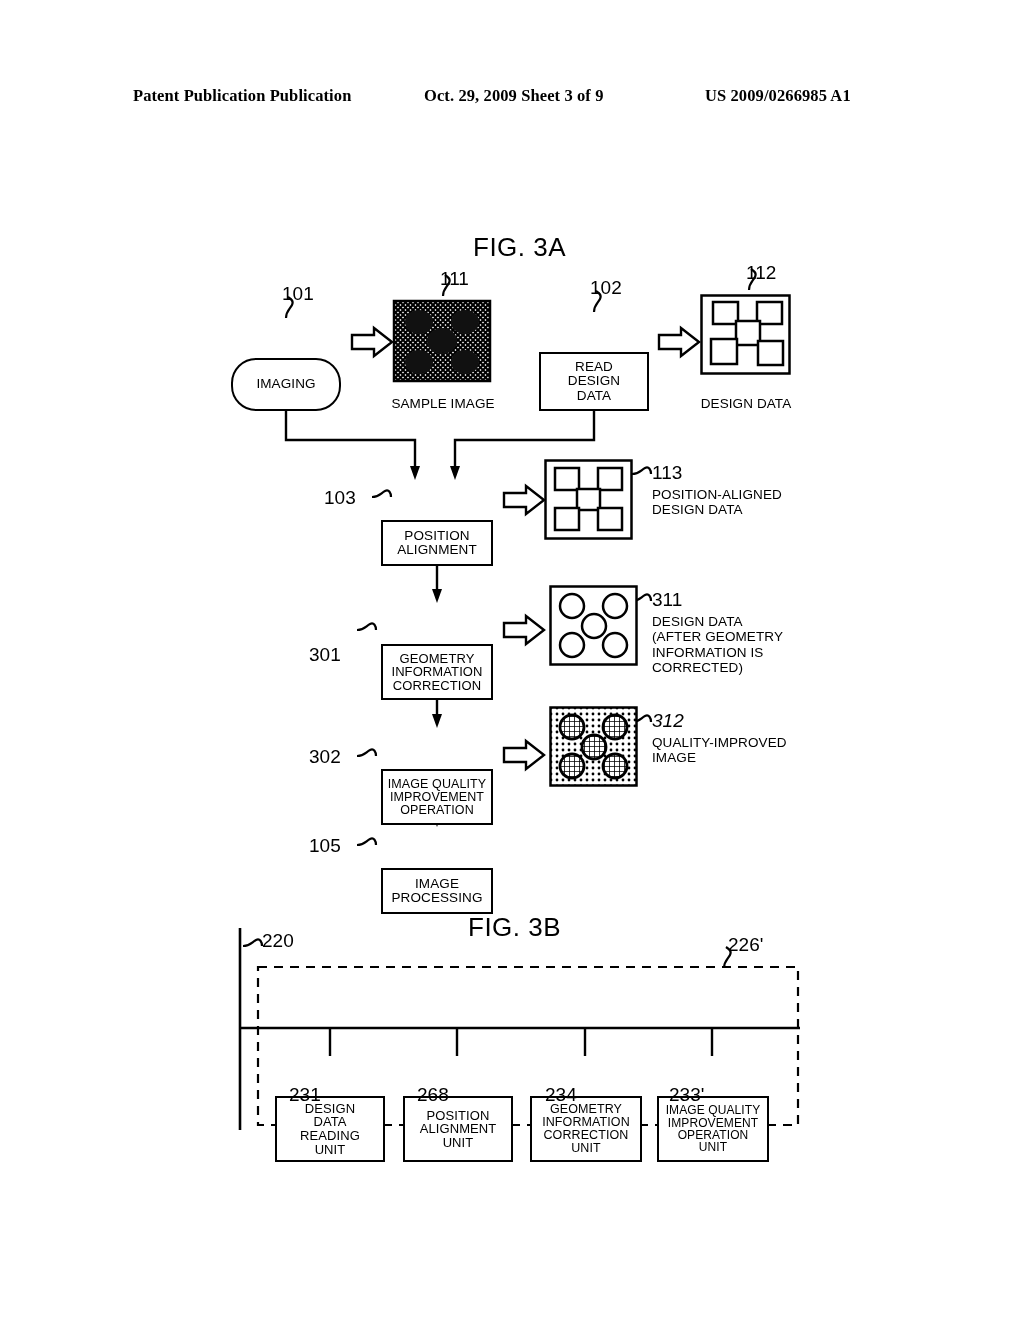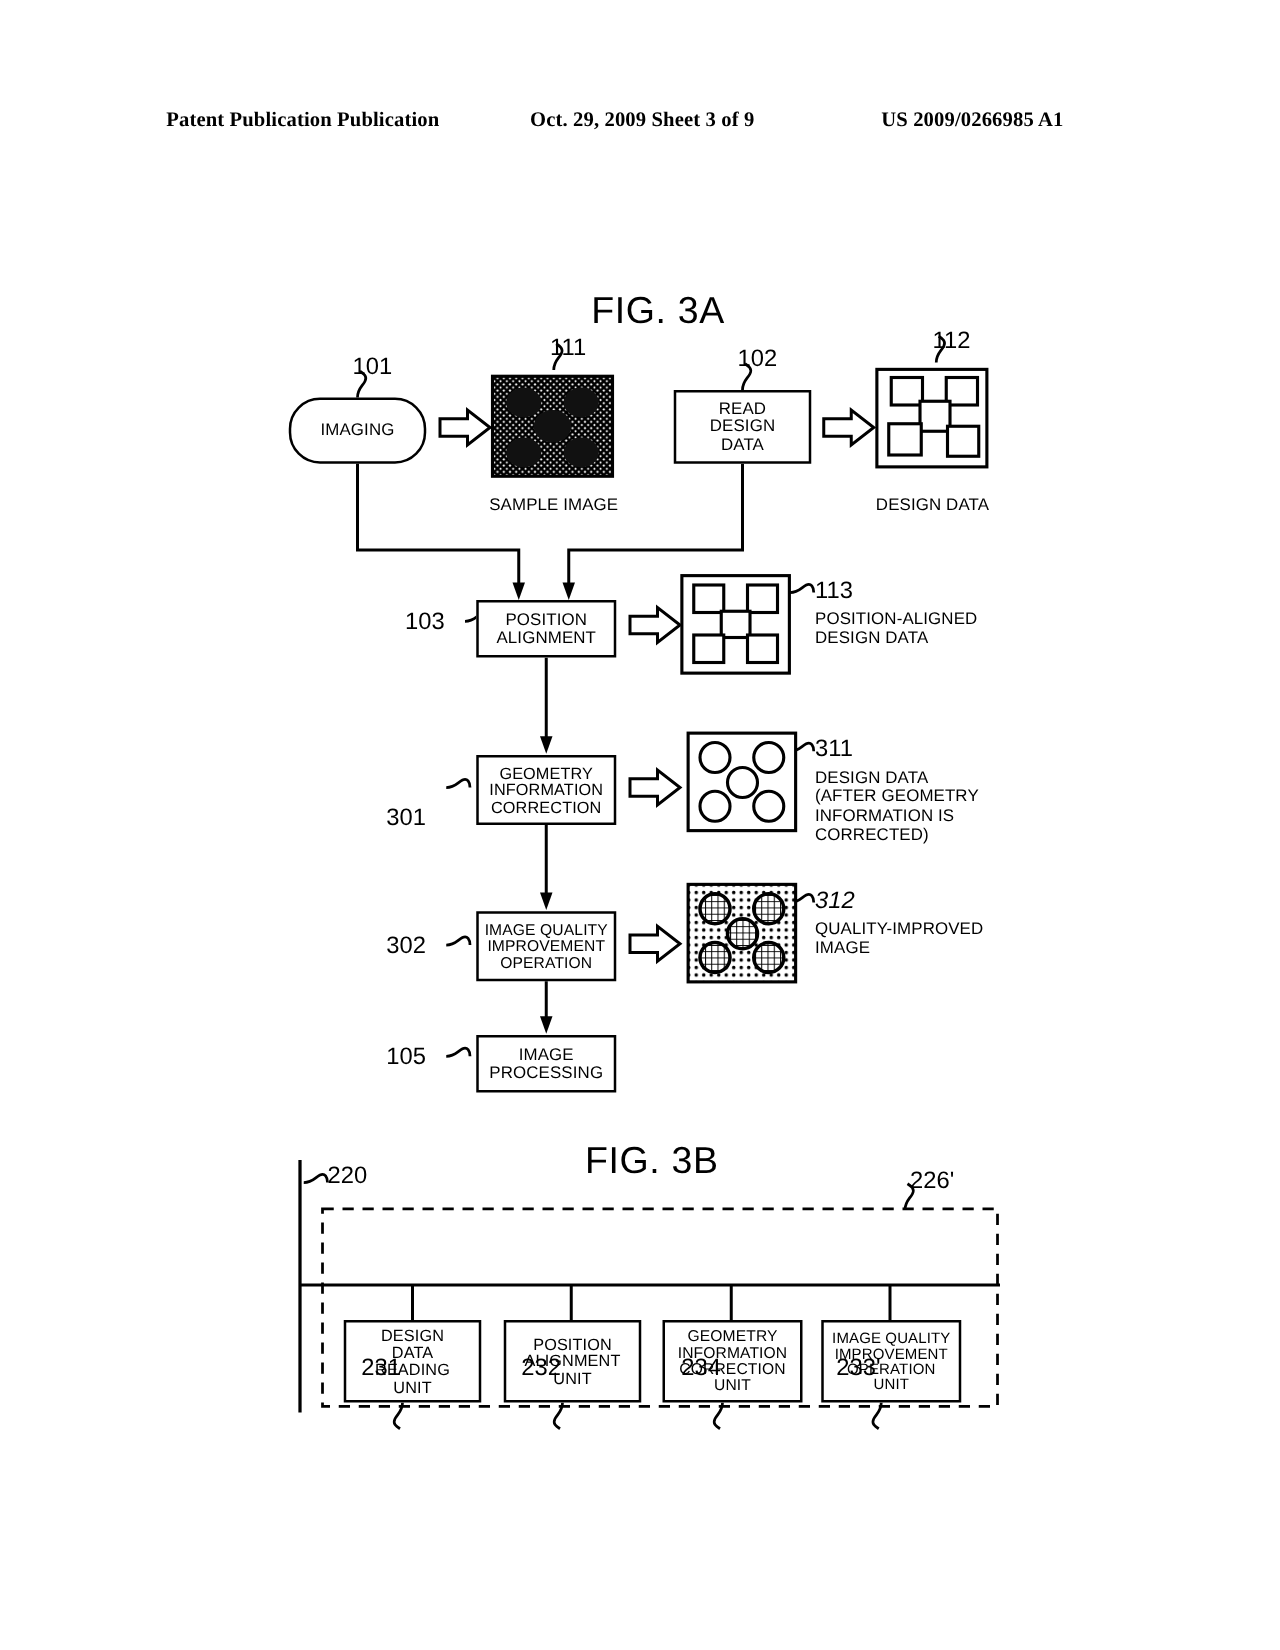--- a/index.html
+++ b/index.html
@@ -17,31 +17,32 @@
     font-weight:bold;font-size:16.5px;letter-spacing:0.1px;
   }
   .hdr span{position:absolute;white-space:nowrap;}
   .hdr .h1{left:133px;}
   .hdr .h2{left:424px;}
   .hdr .h3{left:705px;}
 
   
   .abs{position:absolute;}
   .fig-title{
-    position:absolute;font-size:30px;font-weight:normal;
+    position:absolute;font-size:26px;font-weight:normal;
     font-family:"Liberation Sans", sans-serif;letter-spacing:0.5px;
     white-space:nowrap;
   }
   .box{
     position:absolute;border:2px solid #000;background:#fff;
     display:flex;align-items:center;justify-content:center;
     text-align:center;line-height:1.04;
     font-size:13.5px;letter-spacing:0.1px;
     font-family:"Liberation Sans", sans-serif;
     box-sizing:border-box;
+    margin-top:40px;
   }
   .box .btxt{display:block;padding:0 2px;}
   .reflabel{
     position:absolute;font-size:19px;white-space:nowrap;
     font-family:"Liberation Sans", sans-serif;
   }
   .cap{
     position:absolute;font-size:13.5px;line-height:1.14;white-space:pre-line;
     font-family:"Liberation Sans", sans-serif;letter-spacing:0.1px;
   }
@@ -260,21 +261,21 @@
 READING
 UNIT</span>
   </div>
   <div class="reflabel" style="left:289px;top:1082px;top:1084px;">231</div>
 
   <div class="box" style="left:403px;top:1056px;width:110px;height:66px;white-space:pre-line;font-size:13px;">
     <span class="btxt">POSITION
 ALIGNMENT
 UNIT</span>
   </div>
-  <div class="reflabel" style="left:417px;top:1084px;">232</div>
+  <div class="reflabel" style="left:417px;top:1084px;">268</div>
 
   <div class="box" style="left:530px;top:1056px;width:112px;height:66px;white-space:pre-line;font-size:12.5px;">
     <span class="btxt">GEOMETRY
 INFORMATION
 CORRECTION
 UNIT</span>
   </div>
   <div class="reflabel" style="left:545px;top:1084px;">234</div>
 
   <div class="box" style="left:657px;top:1056px;width:112px;height:66px;white-space:pre-line;font-size:12px;">

